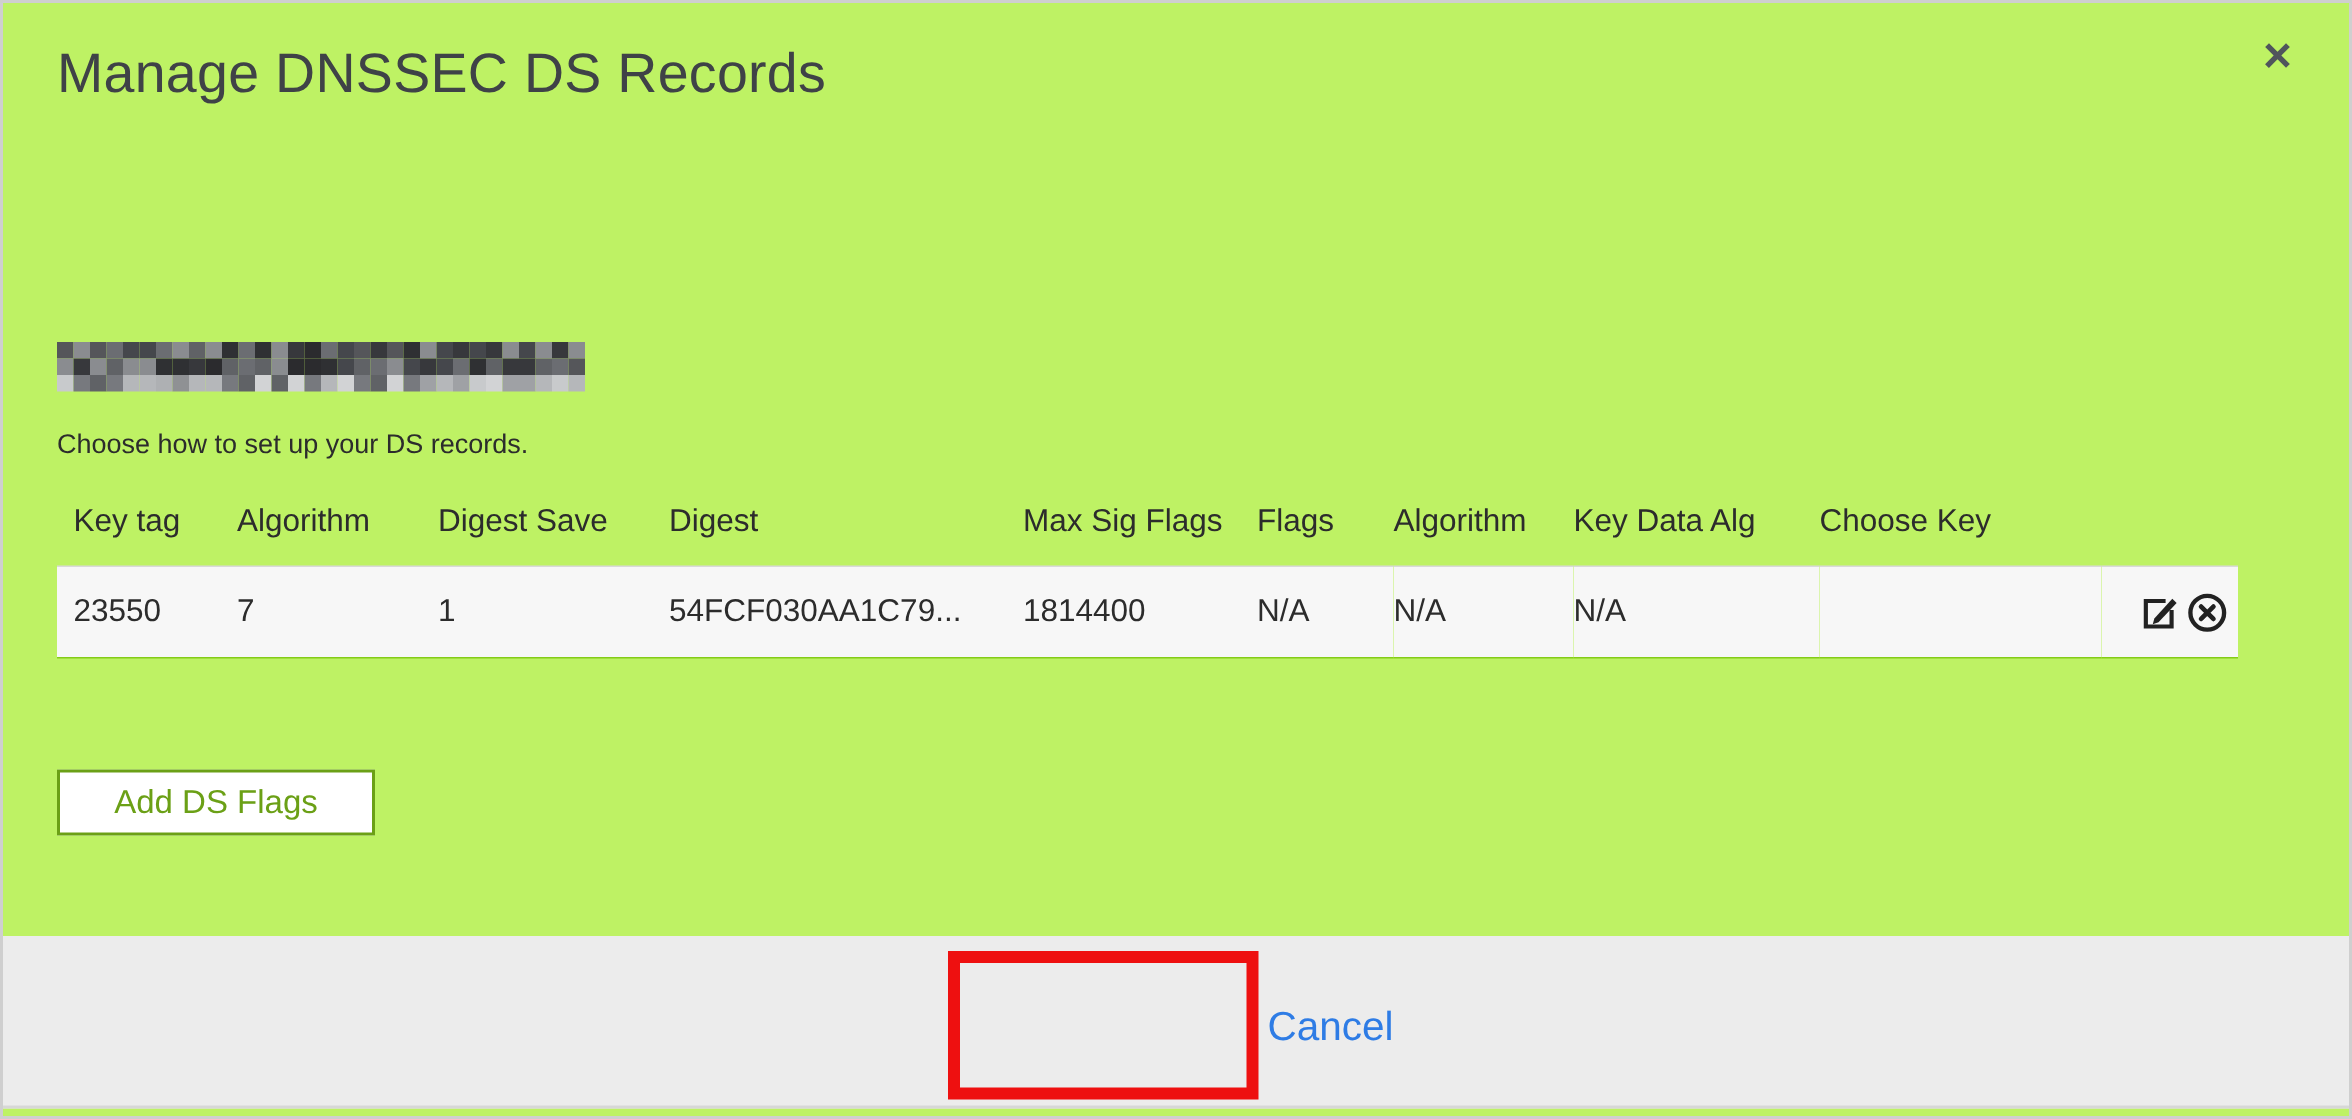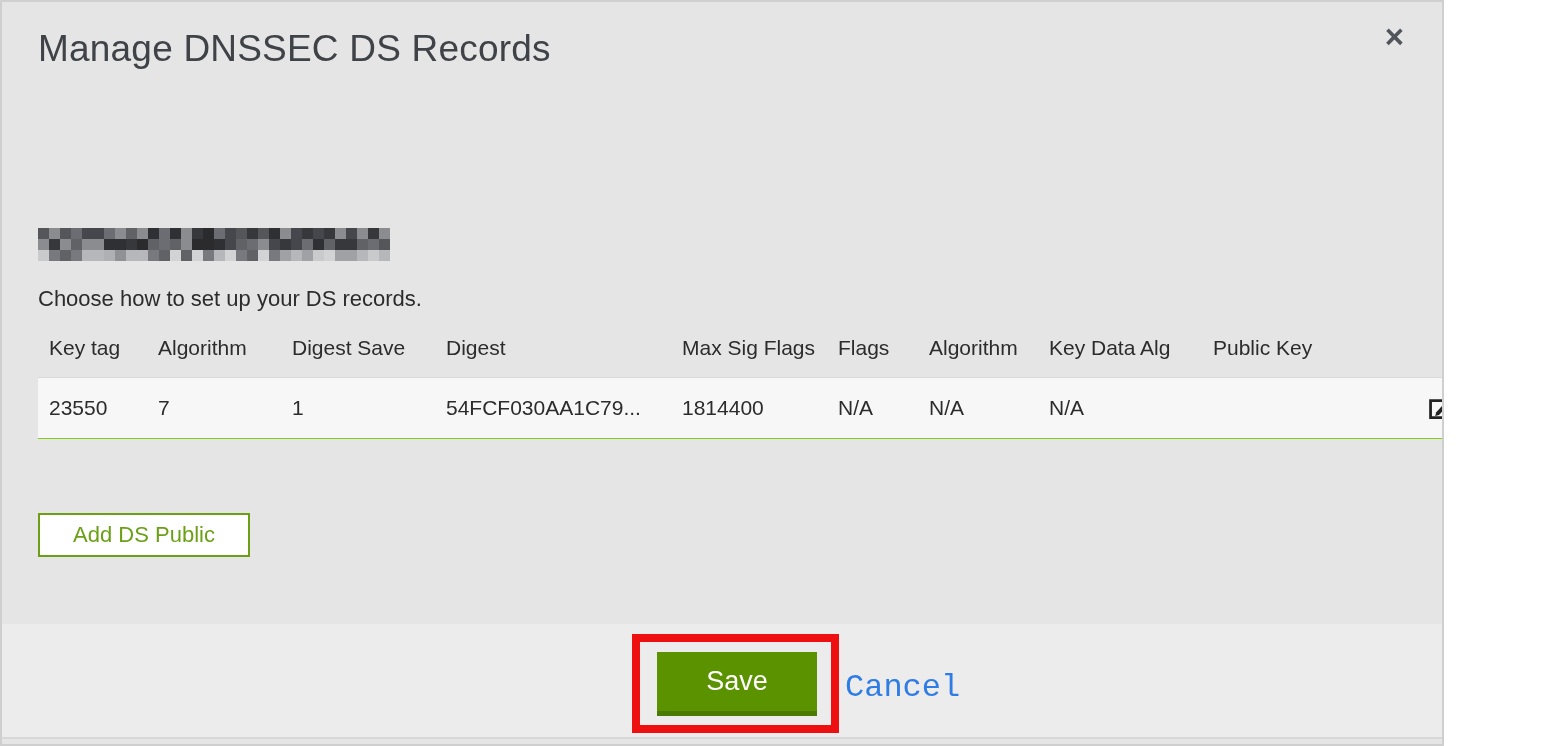--- a/index.html
+++ b/index.html
@@ -1,37 +1,37 @@
 <!DOCTYPE html>
 <html><head>
 <meta charset="utf-8">
 <style>
   * { margin:0; padding:0; box-sizing:border-box; }
   html,body { background:#fff; }
   .window {
-    position:relative; width:1444px; height:746px;
-    border:2px solid #cfcfcf; background:#e5e5e5;
+    position:relative; width:1568px; height:746px;
+    border:2px solid #cfcfcf; background:#bef264;
     font-family:"Liberation Sans", sans-serif; color:#2f2f2f; overflow:hidden;
   }
   .modal-title {
     position:absolute; left:36px; top:26px;
     font-size:37px; font-weight:400; color:#3f4247; letter-spacing:.2px;
   }
   .close-btn {
     position:absolute; right:38px; top:18px;
     font-size:33px; font-weight:700; color:#50555c; cursor:pointer; line-height:1;
   }
   .redacted {
     position:absolute; left:36px; top:226px;
     width:352px; height:33px;
     display:grid; grid-template-columns:repeat(32, 11px); grid-auto-rows:11px;
   }
   .instruction {
     position:absolute; left:36px; top:284px;
-    font-size:22px; color:#2c2c2c;
+    font-size:18px; color:#2c2c2c;
   }
   .table-wrap { position:absolute; left:36px; top:330px; width:1454px; }
   table.ds { width:1454px; border-collapse:collapse; table-layout:fixed; }
   table.ds th {
     font-size:21px; font-weight:400; color:#2c2c2c; text-align:left;
     padding:4px 0 17px 0; white-space:nowrap;
   }
   table.ds tbody { border-top:1px solid #d9d9d9; border-bottom:1px solid #84cc16; }
   table.ds td {
     font-size:21px; color:#2c2c2c; height:61px; vertical-align:middle;
@@ -62,22 +62,21 @@
     border:8px solid #ee1010; background:transparent; pointer-events:none;
   }
   .save-btn {
     position:absolute; left:655px; top:650px; width:160px; height:64px;
     background:#5b9200; border:none; border-bottom:5px solid #4a7a04;
     color:#ffffff; font-size:27px; font-family:"Liberation Sans", sans-serif;
     display:flex; align-items:center; justify-content:center; cursor:pointer;
   }
   .cancel-link {
     position:absolute; left:843px; top:667px;
-    font-size:32px;
-    font-family:Liberation Mono, monospace;
+    font-size:27px;
   }
 </style>
 </head>
 <body>
 
 <div class="window">
 
   <div class="modal-title">Manage DNSSEC DS Records</div>
   <div class="close-btn">×</div>
 
@@ -199,21 +198,21 @@
       <thead>
         <tr>
           <th>Key tag</th>
           <th>Algorithm</th>
           <th>Digest Save</th>
           <th>Digest</th>
           <th>Max Sig Flags</th>
           <th>Flags</th>
           <th>Algorithm</th>
           <th>Key Data Alg</th>
-          <th>Public Key</th>
+          <th>Choose Key</th>
           <th></th>
         </tr>
       </thead>
       <tbody>
         <tr class="row-active">
           <td>23550</td>
           <td>7</td>
           <td>1</td>
           <td>54FCF030AA1C79...</td>
           <td>1814400</td>
@@ -232,20 +231,19 @@
                 <circle cx="12" cy="12" r="9.3" fill="none" stroke="#222" stroke-width="2.4"></circle>
                 <path d="M8.6 8.6 L15.4 15.4 M15.4 8.6 L8.6 15.4" stroke="#222" stroke-width="2.6" stroke-linecap="round"></path>
               </svg>
             </span>
           </td>
         </tr>
       </tbody>
     </table>
   </div>
 
-  <button class="add-btn">Add DS Public</button>
+  <button class="add-btn">Add DS Flags</button>
 
   <div class="footer"></div>
-  <button class="save-btn">Save</button>
   <div class="annotation-rect"></div>
   <a class="link cancel-link">Cancel</a>
 
 </div>
 
 </body></html>

